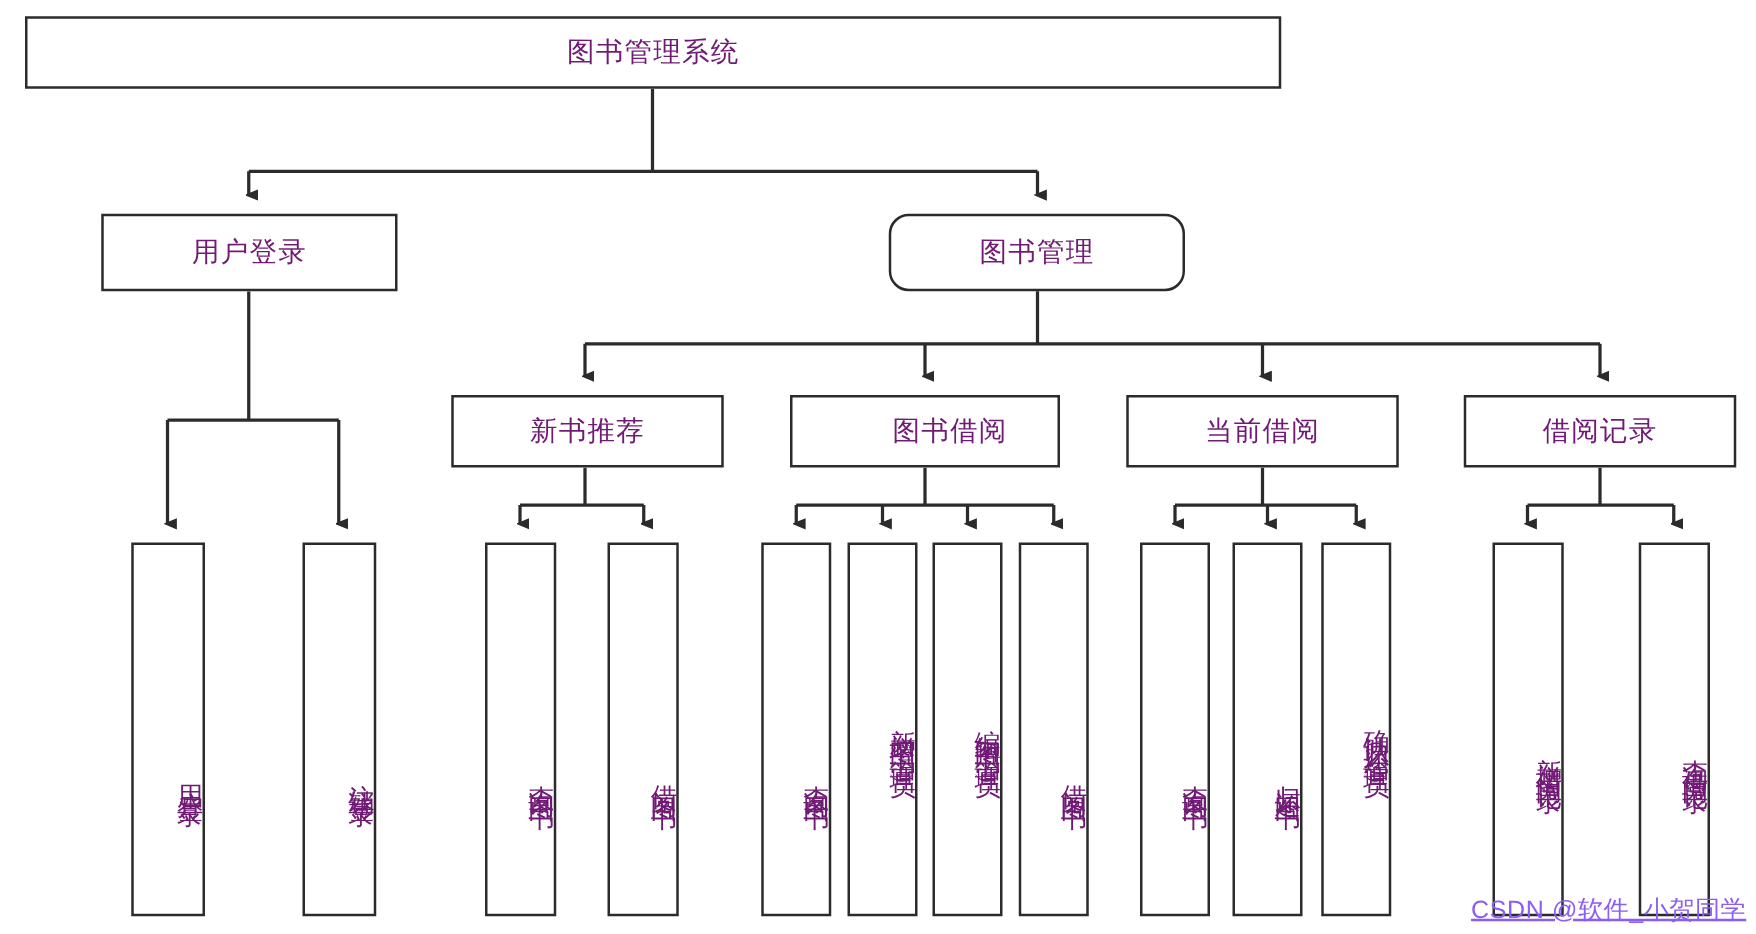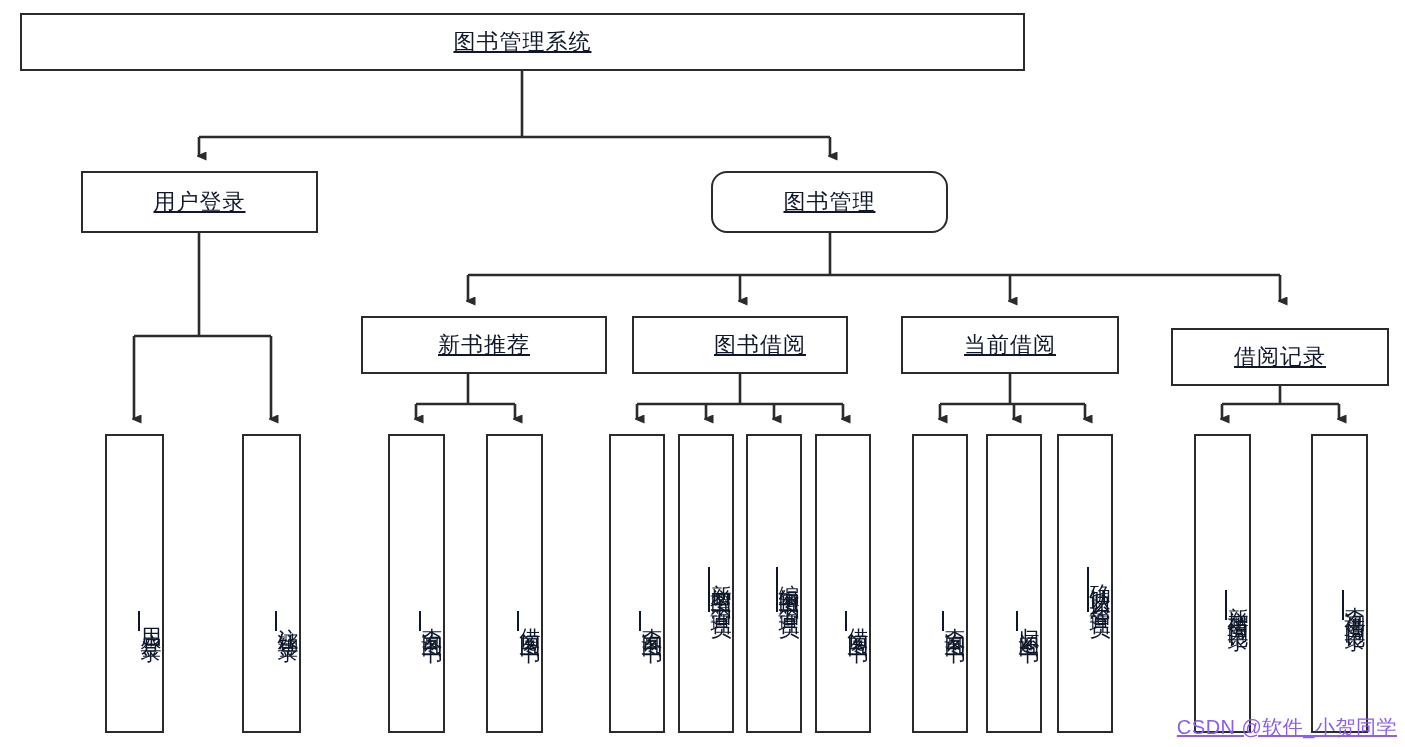--- a/index.html
+++ b/index.html
@@ -18,22 +18,21 @@
     overflow: hidden;
   }
   .node {
     position: absolute;
     box-sizing: border-box;
     border: 2.5px solid #2b2b2b;
     background: #ffffff;
     display: flex;
     align-items: center;
     justify-content: center;
-    color: #0f172a;
-    text-decoration: underline;
+    color: #701a75;
   }
   .node.horiz {
     font-size: 22px;
     letter-spacing: 1px;
   }
   .node.leaf {
     writing-mode: vertical-rl;
     text-orientation: upright;
     font-size: 21px;
     letter-spacing: 5px;
@@ -128,30 +127,30 @@
     <span>图书管理系统</span>
   </div>
 
   <div class="node horiz" style="left:81px; top:171px; width:237px; height:62px;">
     <span>用户登录</span>
   </div>
   <div class="node horiz" style="left:711px; top:171px; width:237px; height:62px;border-radius:16px;">
     <span>图书管理</span>
   </div>
 
-  <div class="node horiz" style="left:361px; top:316px; width:246px; height:58px;">
+  <div class="node horiz" style="left:361px; top:316px; width:218px; height:58px;">
     <span>新书推荐</span>
   </div>
   <div class="node horiz" style="left:632px; top:316px; width:216px; height:58px;padding-left:40px;">
     <span>图书借阅</span>
   </div>
   <div class="node horiz" style="left:901px; top:316px; width:218px; height:58px;">
     <span>当前借阅</span>
   </div>
-  <div class="node horiz" style="left:1171px; top:328px; width:218px; height:58px;">
+  <div class="node horiz" style="left:1171px; top:316px; width:218px; height:58px;">
     <span>借阅记录</span>
   </div>
 
   <div class="node leaf" style="left:105px; top:434px; width:59px; height:299px; padding-top:74px;">
     <span class="leaf-text">用户登录</span>
   </div>
   <div class="node leaf" style="left:242px; top:434px; width:59px; height:299px; padding-top:74px;">
     <span class="leaf-text">注销登录</span>
   </div>
 

